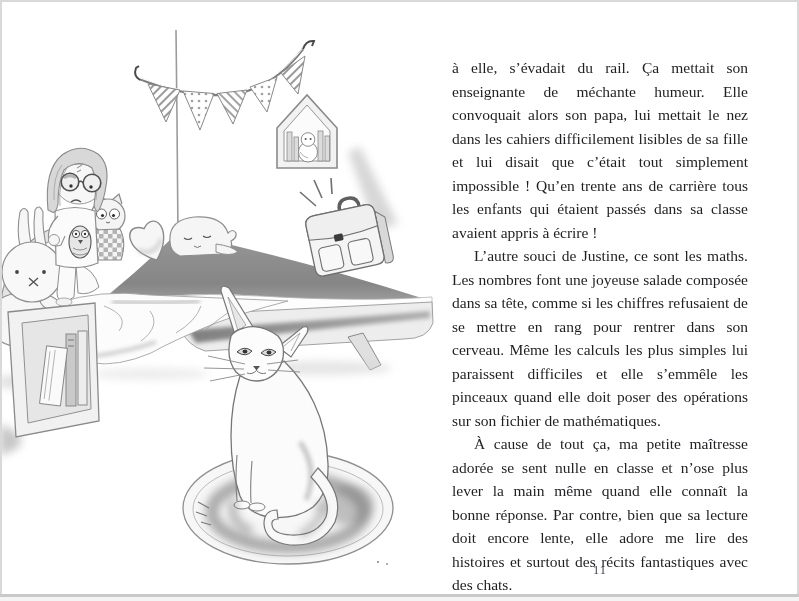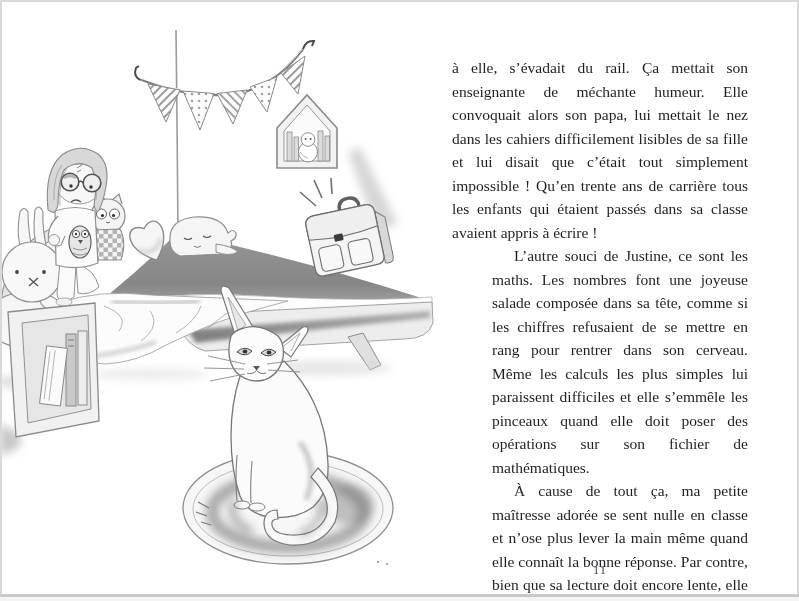--- a/index.html
+++ b/index.html
@@ -18,21 +18,21 @@
   .page-illustration { position:absolute; left:0; top:0; width:440px; height:595px; }
   .page-illustration svg { display:block; width:440px; height:595px; }
 
   .page-text { position:absolute; left:400px; top:0; width:399px; height:595px;text-decoration:underline; }
   .text-col {
     position:absolute; left:52px; top:56px; width:296px;
     color:#1f1f23; font-size:15.5px; line-height:23.5px;
     text-align:justify;
   }
   .text-col p { margin:0; }
-  .text-col p.indent { text-indent:22px;margin-left:40px; }
+  .text-col p.indent { text-indent:22px; }
   .page-num {
     position:absolute; left:52px; top:563px; width:296px;
     text-align:center; font-size:12.5px; color:#44464f; letter-spacing:1px;
   }
 </style>
 </head>
 <body>
 
 <div class="screen">
 

